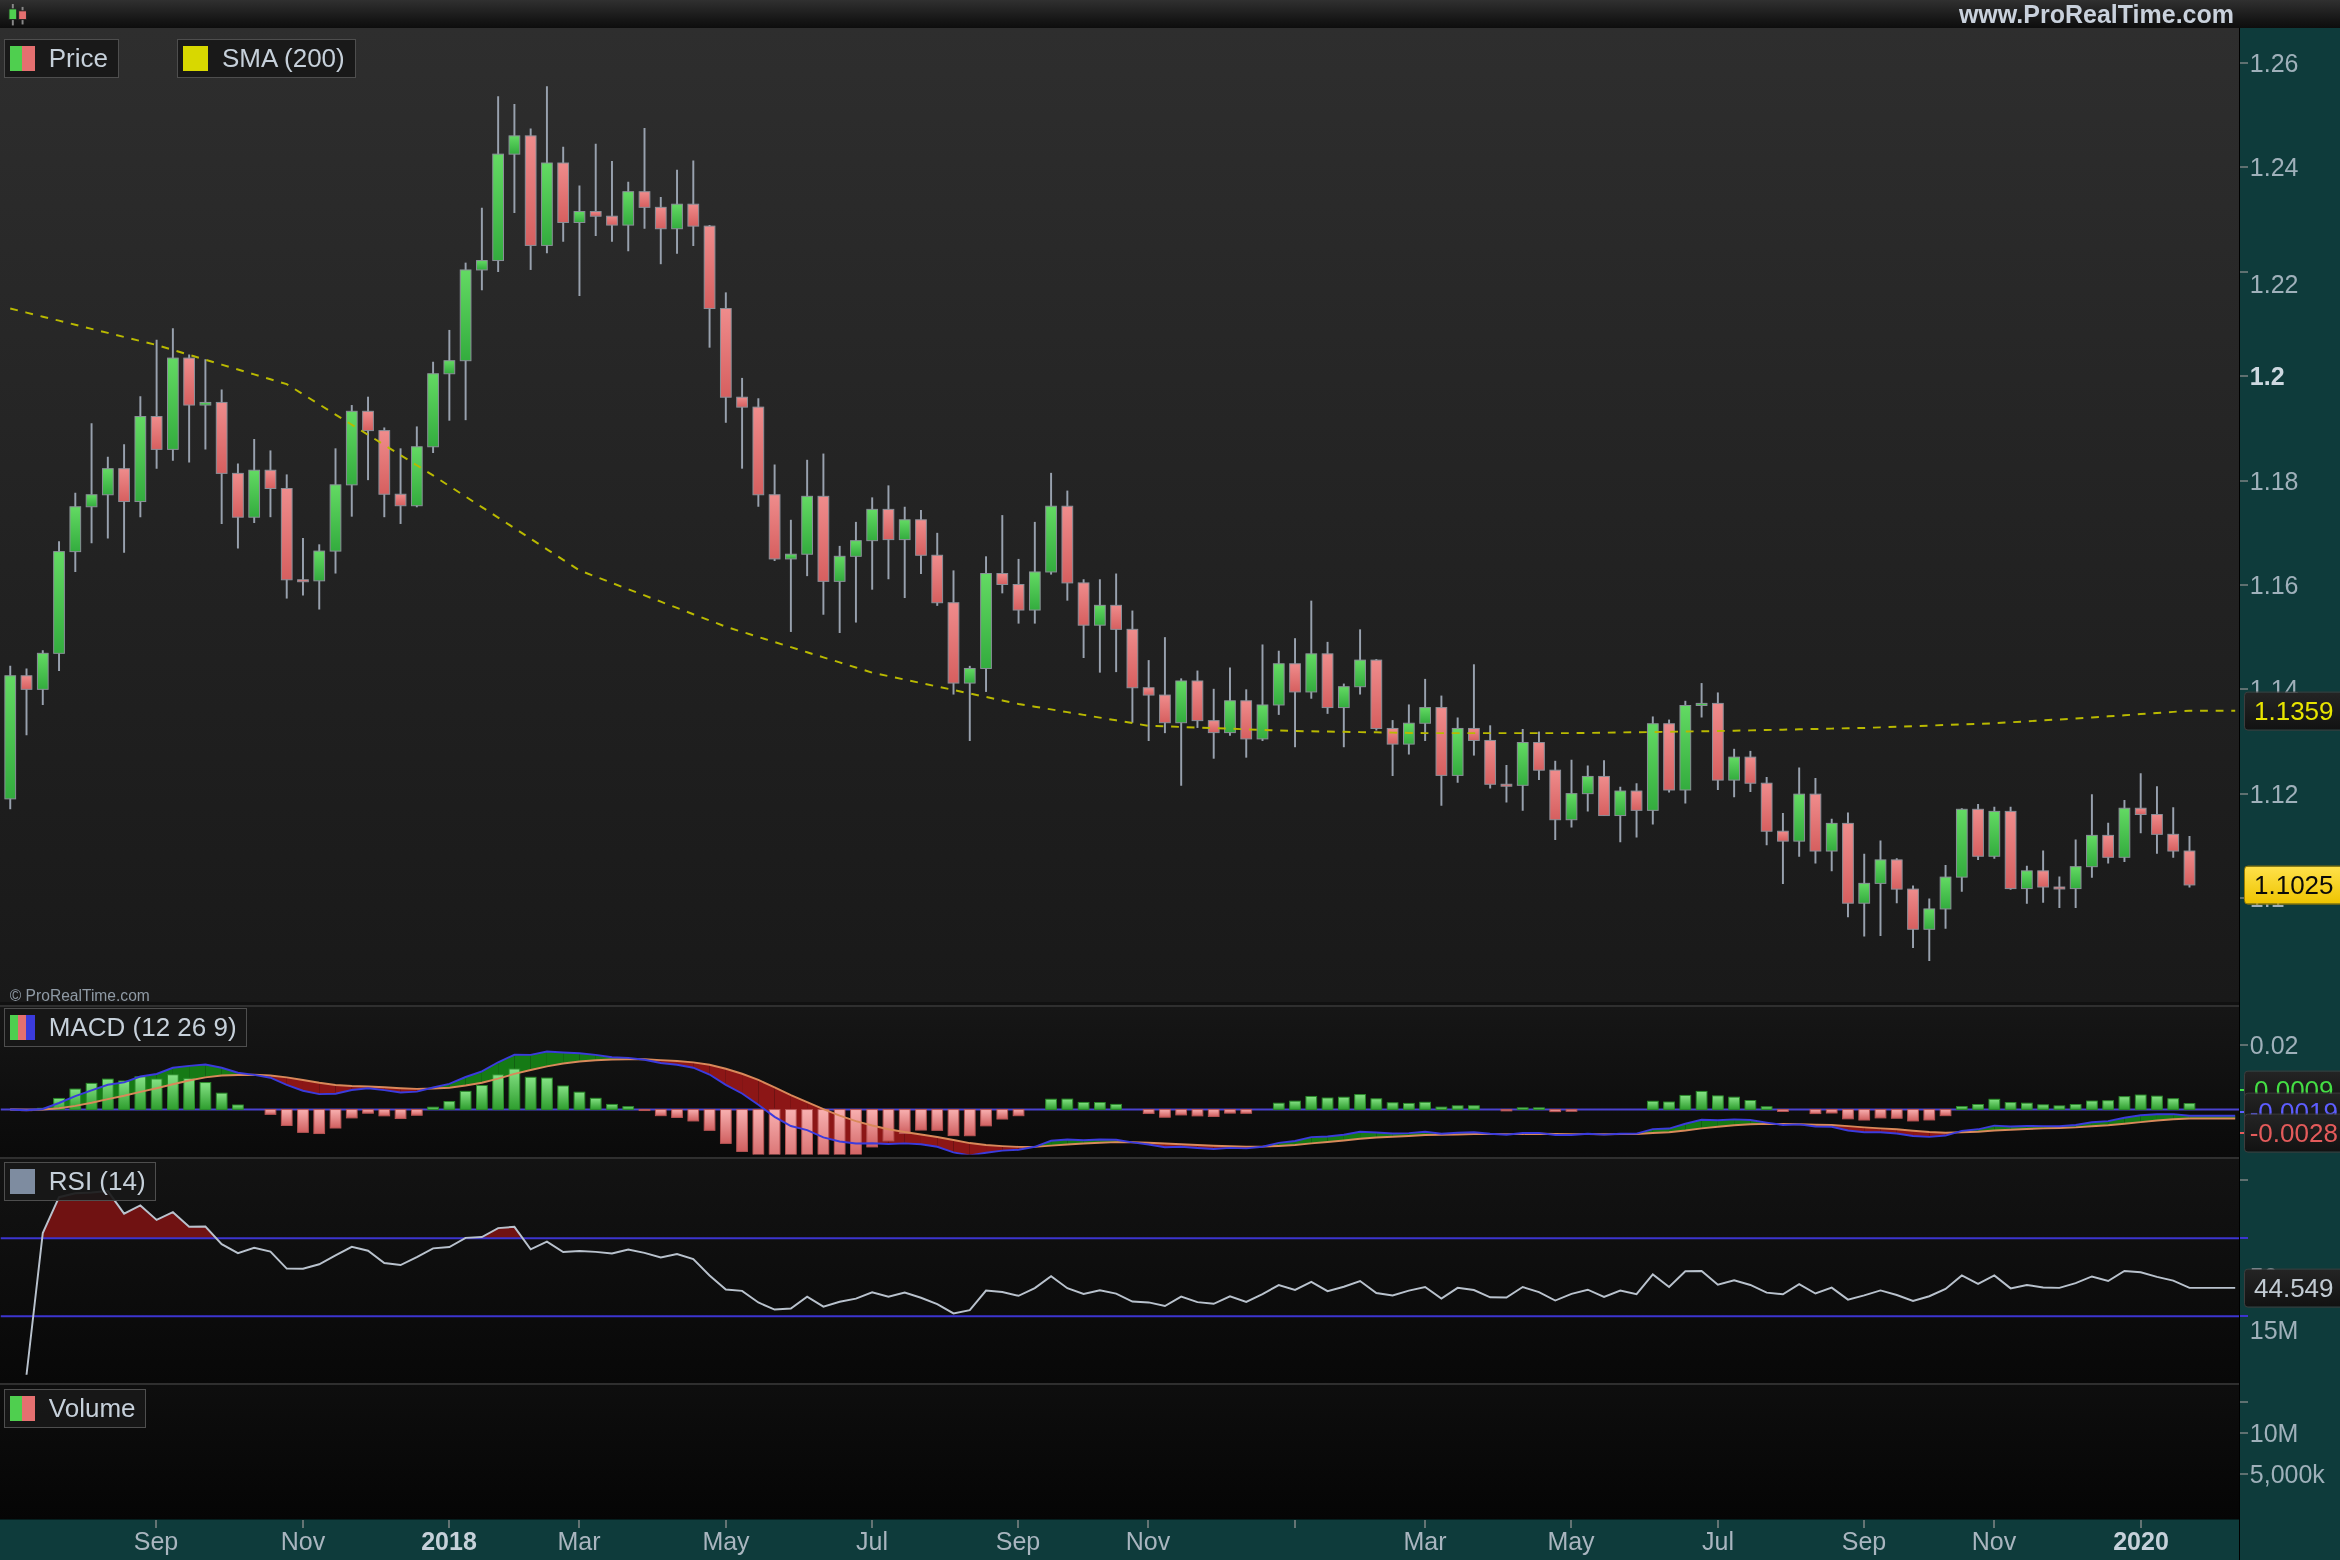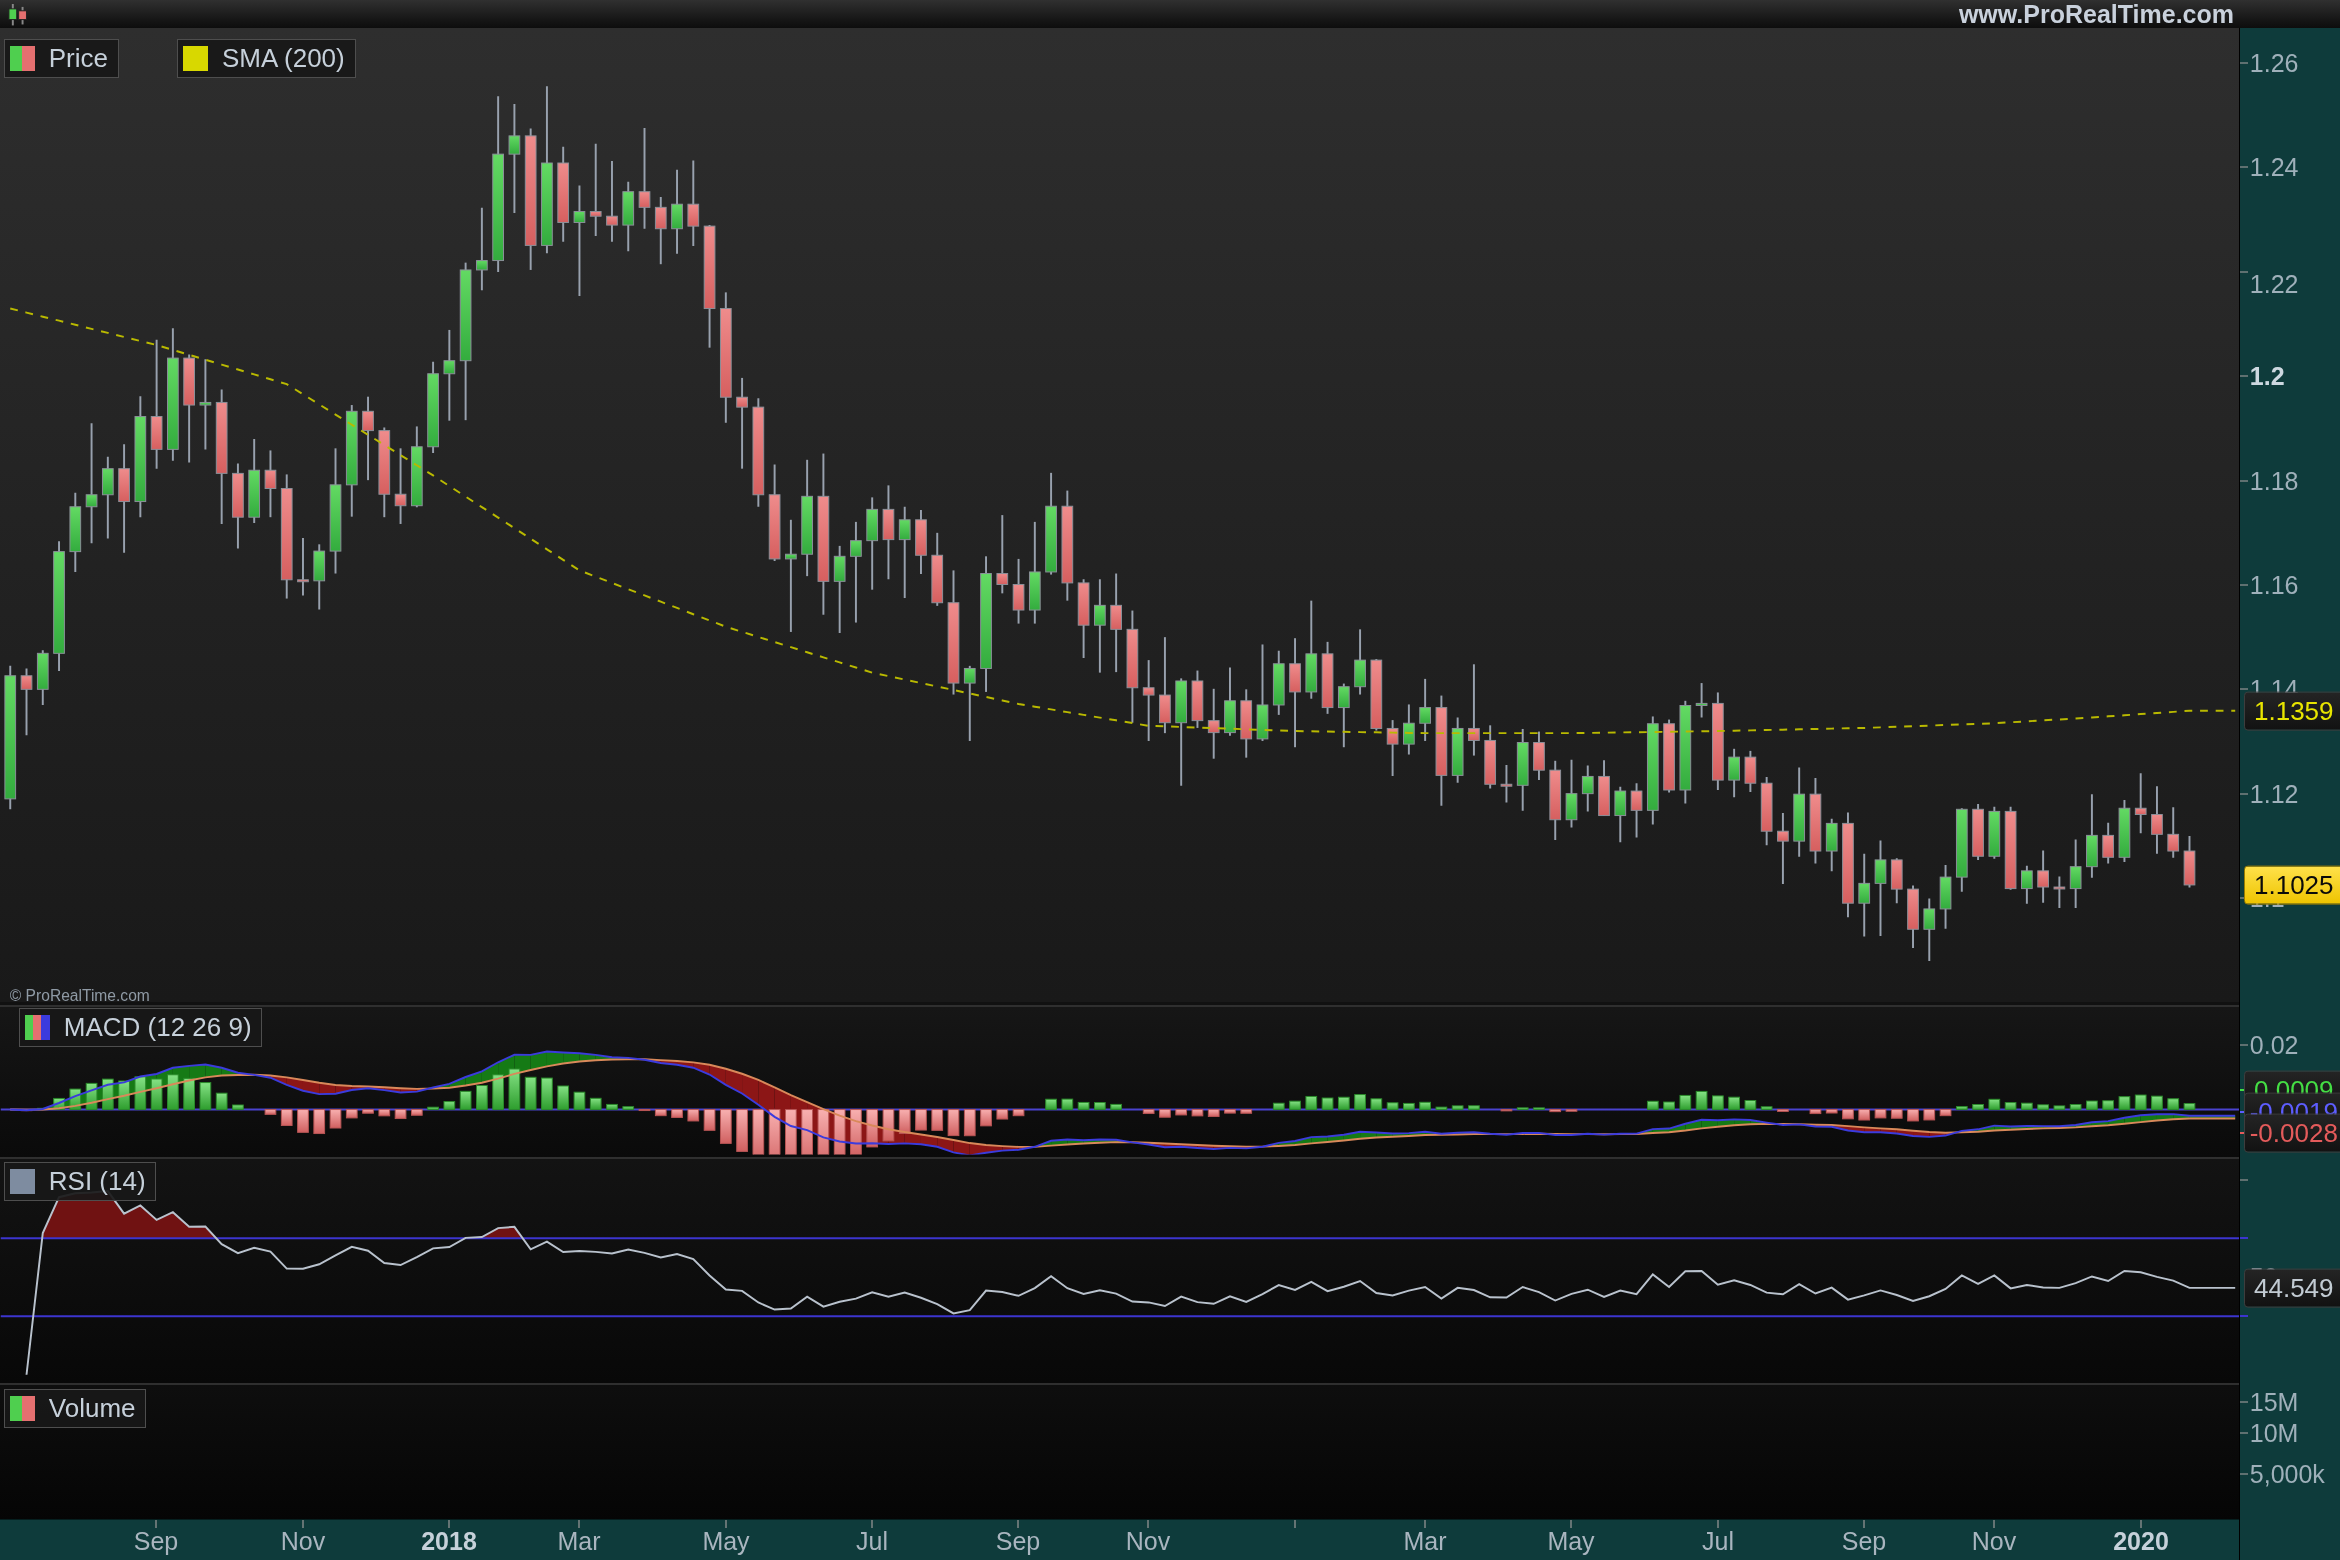--- a/index.html
+++ b/index.html
@@ -95,21 +95,21 @@
       <div class="ytick" style="top: 869px;"></div>
       <div class="axlab" style="top: 870px;">1.1</div>
       <div class="ytick" style="top: 1016px;"></div>
       <div class="axlab" style="top: 1017px;">0.02</div>
       <div class="ytick" style="top: 1151px;"></div>
       <div class="axlab b" style="top: 1112px;">100</div>
       <div class="axlab" style="top: 1249px;">50</div>
       <div class="ytick" style="top: 1209px; background: rgb(60, 53, 207);"></div>
       <div class="ytick" style="top: 1287px; background: rgb(60, 53, 207);"></div>
       <div class="ytick" style="top: 1373px;"></div>
-      <div class="axlab" style="top: 1374px;">15M</div>
+      <div class="axlab" style="top: 1302px;">15M</div>
       <div class="ytick" style="top: 1404px;"></div>
       <div class="axlab" style="top: 1405px;">10M</div>
       <div class="ytick" style="top: 1445px;"></div>
       <div class="axlab" style="top: 1446px;">5,000k</div>
       <div class="tag dark" style="top: 683px; color: rgb(232, 229, 0);">1.1359</div>
       <div id="tag-last" class="tag" style="top: 857px;">1.1025</div>
       <div class="ytick" style="top: 1061px; background: rgb(68, 221, 68);"></div>
       <div class="tag dark" style="top: 1062px; color: rgb(68, 221, 68);">0.0009</div>
       <div class="ytick" style="top: 1083px; background: rgb(93, 93, 255);"></div>
       <div class="tag dark" style="top: 1084px; color: rgb(93, 93, 255);">-0.0019</div>
@@ -734,21 +734,21 @@
         <i style="background:#e57070"></i>
       </span>
     <span>Price</span>
   </div>
   <div class="legend" style="left:177px;top:39px;">
     <span class="sw">
         <i style="background:#d8d800"></i>
       </span>
     <span>SMA (200)</span>
   </div>
-  <div class="legend" style="left:3.9px;top:1008px;margin-left:15px;">
+  <div class="legend" style="left:3.9px;top:1008px;">
     <span class="sw">
         <i style="background:#4fcf4f"></i>
         <i style="background:#e57070"></i>
         <i style="background:#3b3bdd"></i>
       </span>
     <span>MACD (12 26 9)</span>
   </div>
   <div class="legend" style="left:3.9px;top:1162px;">
     <span class="sw">
         <i style="background:#7e8ca0"></i>

